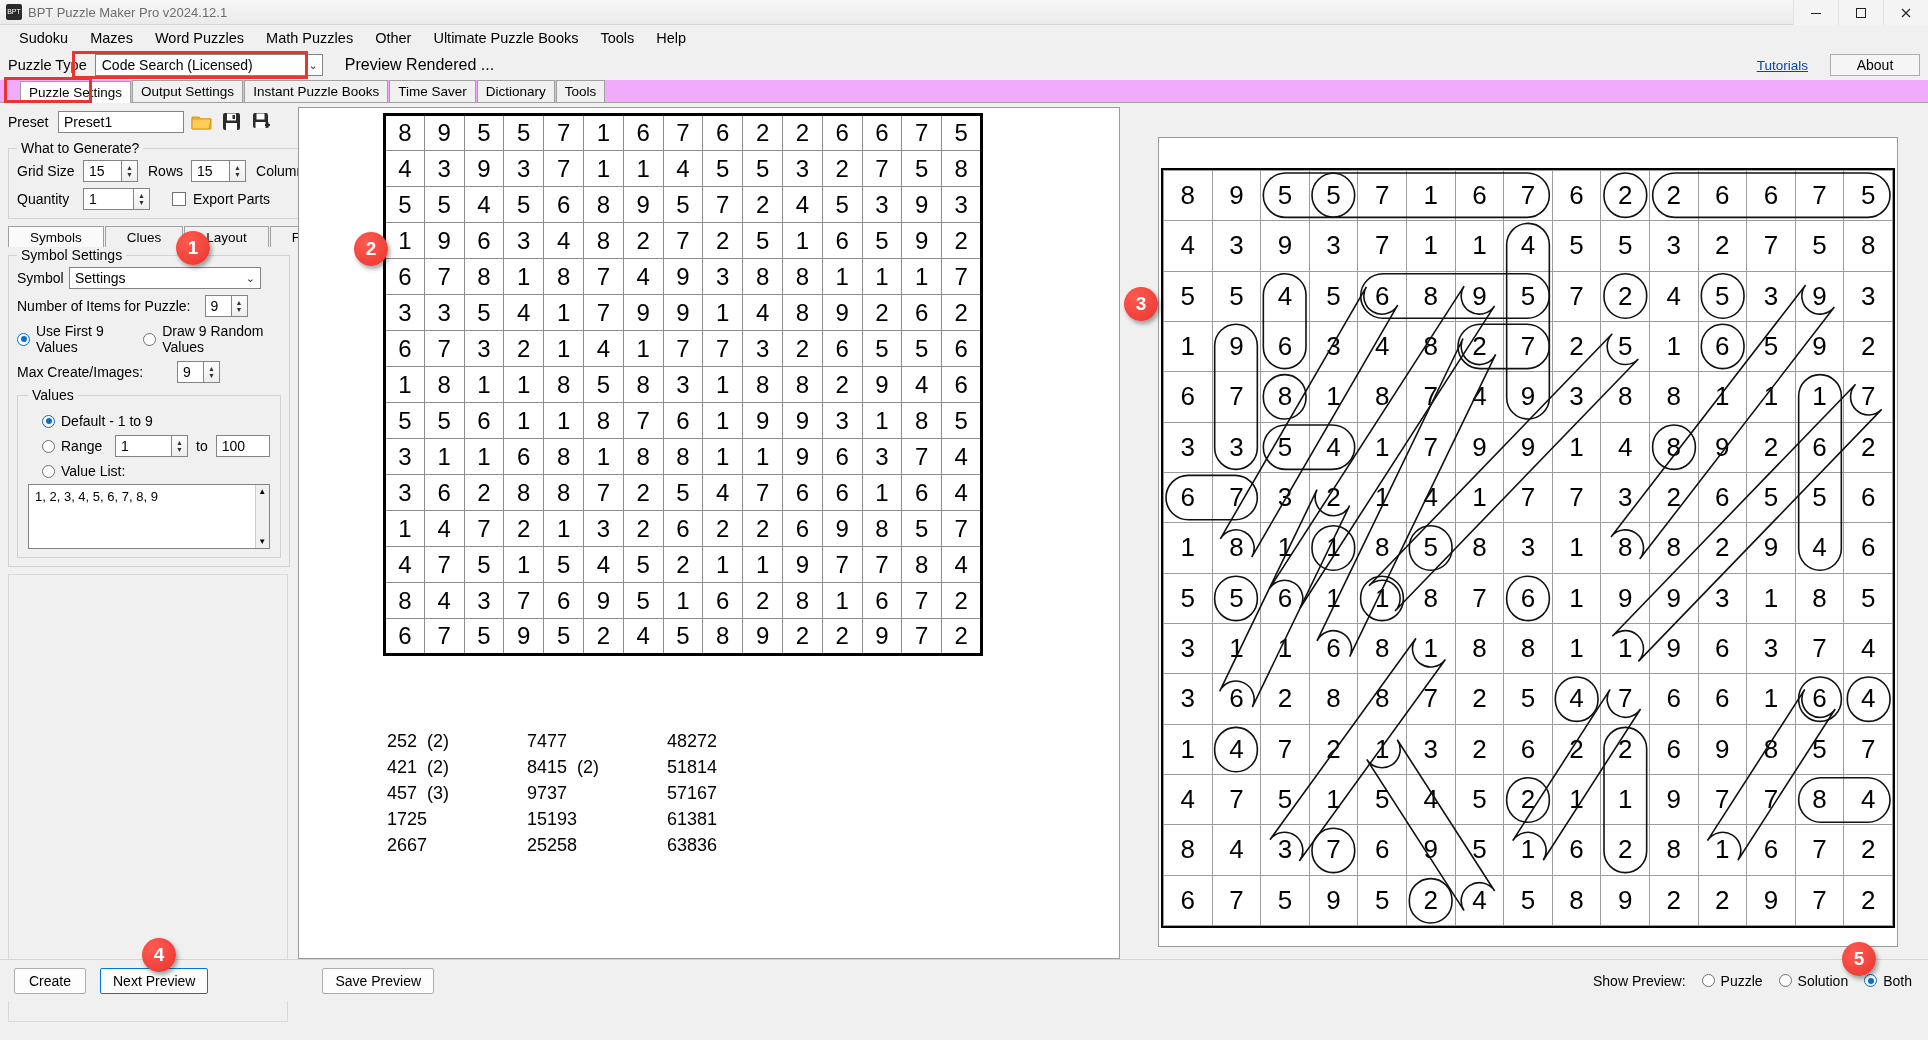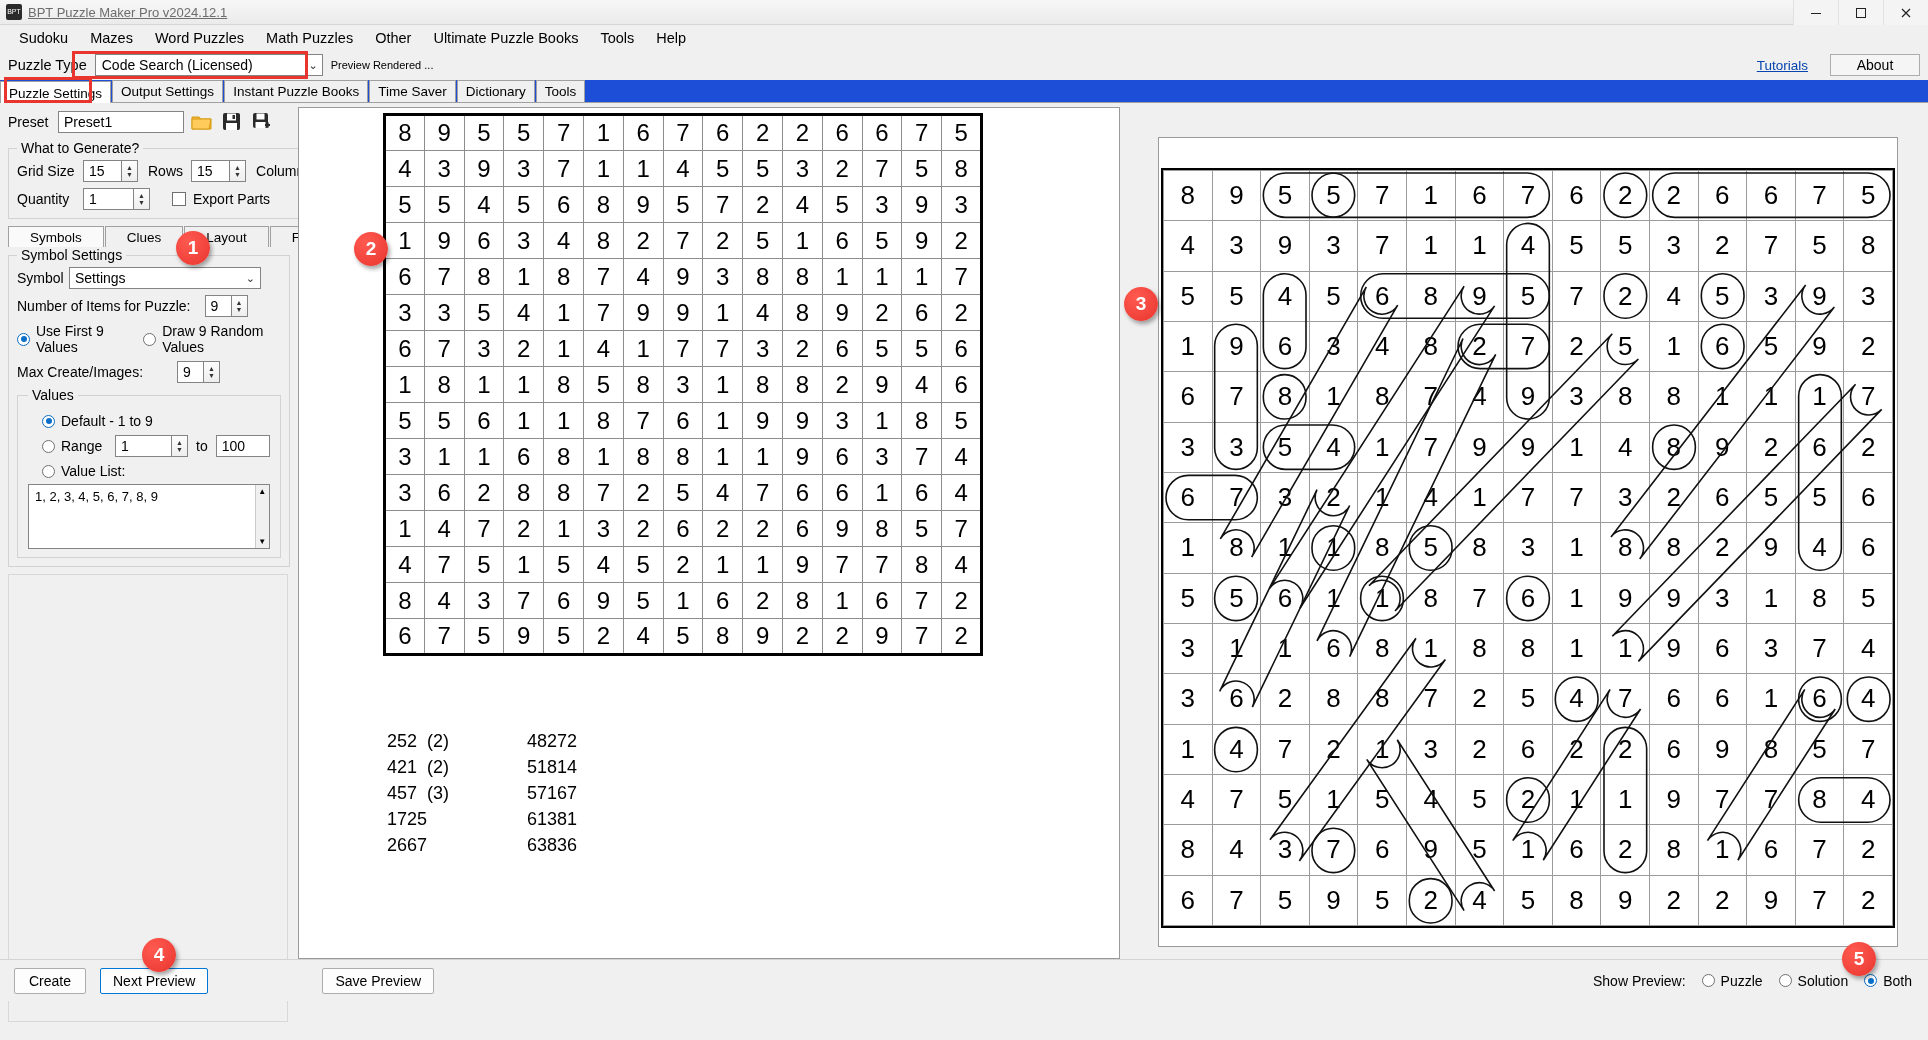--- a/index.html
+++ b/index.html
@@ -18,21 +18,21 @@
     height:25px; background:linear-gradient(#f7f7f7,#ebebeb);
     border-bottom:1px solid #d6d6d6;
     display:flex; align-items:center; position:relative;
   }
   #app-icon{
     width:16px;height:16px;margin:0 6px 0 6px;
     background:#2b2b2b;color:#fff;font-size:7px;line-height:8px;
     display:flex;flex-direction:column;align-items:center;justify-content:center;
     font-family:"Liberation Sans", sans-serif; border-radius:2px;
   }
-  #title-text{ font-size:13px;color:#6d6d6d;text-decoration:underline; }
+  #title-text{ font-size:13px;color:#6d6d6d; }
   #win-buttons{ position:absolute;right:0;top:0;display:flex;height:25px; }
   .win-btn{
     width:45px;height:25px;display:flex;align-items:center;justify-content:center;
     font-size:12px;color:#222;border-left:1px solid #e2e2e2;background:#f4f4f4;
   }
   .win-btn.close{ }
   .win-btn svg{ display:block; }
 
   
   #menubar{
@@ -42,33 +42,33 @@
 
   
   #typerow{ height:30px;display:flex;align-items:center;padding-left:8px;background:#f0f0f0;position:relative; }
   #typerow .lbl{ font-size:14.5px;margin-right:8px; }
   #type-combo{
     width:228px;height:22px;background:#fff;border:1px solid #848484;
     display:flex;align-items:center;justify-content:space-between;
     padding:0 4px 0 6px;font-size:14px;
   }
   .chev{ font-size:11px;color:#333; }
-  #preview-rendered{ margin-left:8px;font-size:11px; }
+  #preview-rendered{ margin-left:22px;font-size:16px; }
   #tutorials{ position:absolute;right:120px;font-size:13.5px;color:#0645ad;text-decoration:underline; }
   #about-btn{
     position:absolute;right:8px;width:90px;height:22px;background:#f5f5f5;
     border:1px solid #adadad;display:flex;align-items:center;justify-content:center;font-size:14px;
   }
 
   
   .redbox{ position:absolute;border:3px solid #e8352e;pointer-events:none;z-index:30; }
 
   
   #tabstrip{
-    height:23px;display:flex;align-items:flex-start;padding-left:0;background:#1d4ed8;
+    height:23px;display:flex;align-items:center;padding-left:20px;background:#f0abfc;
     border-bottom:1px solid #a0a0a0;
   }
   .tab{
     height:22px;padding:0 8px;display:flex;align-items:center;font-size:13.5px;
     border:1px solid #a0a0a0;border-bottom:none;background:#f0f0f0;margin-right:1px;
   }
   .tab.active{ background:#fff;position:relative;top:1px;height:23px; }
 
   
   #content{ display:flex; height:856px; background:#f0f0f0; }
@@ -658,20 +658,27 @@
           </tr>
         </tbody>
       </table>
     <div id="cluelist">
         <div class="cluecol">
           <div>252  (2)</div>
           <div>421  (2)</div>
           <div>457  (3)</div>
           <div>1725</div>
           <div>2667</div>
+        </div>
+        <div class="cluecol">
+          <div>7477</div>
+          <div>8415  (2)</div>
+          <div>9737</div>
+          <div>15193</div>
+          <div>25258</div>
         </div>
         <div class="cluecol">
           <div>48272</div>
           <div>51814</div>
           <div>57167</div>
           <div>61381</div>
           <div>63836</div>
         </div>
       </div>
   </div>

